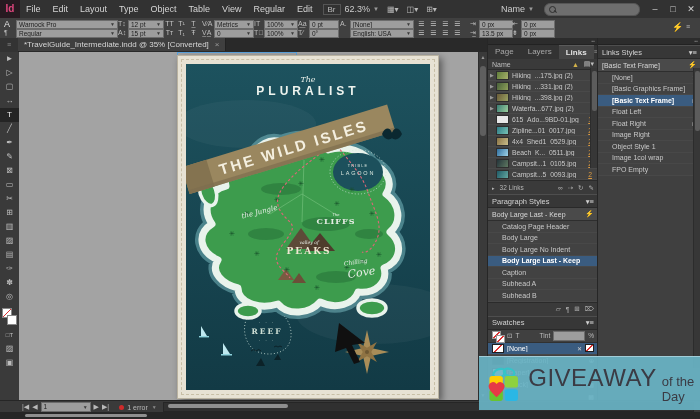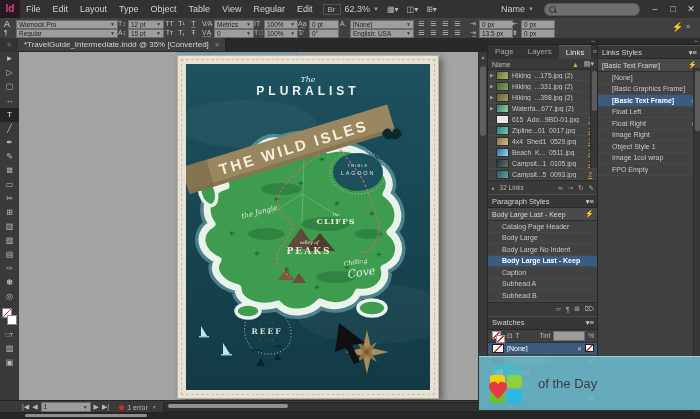--- a/index.html
+++ b/index.html
@@ -51,21 +51,21 @@
   .vscroll{position:absolute;right:0;top:0;width:8px;height:348px;background:#3a3a3a;border-left:1px solid #2d2d2d;}
   .vthumb{position:absolute;left:1px;top:14px;width:6px;height:70px;background:#5f5f5f;border-radius:3px;}
   .scarr{position:absolute;left:0;width:8px;text-align:center;font-size:5px;color:#9a9a9a;}
   
   .dock{position:absolute;top:38px;height:362px;background:#404040;border-left:1px solid #262626;}
   #dock1{left:487px;width:110px;}
   #dock2{left:597px;width:103px;}
   .grouphdr{height:6px;background:#2c2c2c;border-bottom:1px solid #222;text-align:right;color:#777;font-size:5px;line-height:6px;padding-right:3px;}
   .ptabs{display:flex;height:14px;background:#333;}
   .ptab{padding:0 7px;line-height:14px;font-size:8px;color:#a8a8a8;background:#333;}
-  .ptab.on{background:#464646;color:#e3e3e3;border-top:1px solid #5a5a5a;}
+  .ptab.on{background:#464646;color:#e3e3e3;border-top:1px solid #5a5a5a;font-weight:bold;}
   .ptabgap{flex:1;border-bottom:1px solid #2a2a2a;}
   .pmenu{width:14px;line-height:14px;text-align:center;color:#9a9a9a;font-size:7px;}
   .namehdr{height:10px;background:#3a3a3a;border-bottom:1px solid #2b2b2b;display:flex;align-items:center;
            padding:0 4px;font-size:7px;color:#bdbdbd;}
   .lrow{height:10px;display:flex;align-items:center;border-bottom:1px solid #494949;padding:0 2px;
         font-size:6.8px;color:#c9c9c9;background:#424242;}
   .lrow .tri{width:6px;color:#9a9a9a;font-size:5px;}
   .lrow .thumb{width:11px;height:7px;margin-right:3px;flex:0 0 auto;border:1px solid #2e2e2e;}
   .lrow .nm{flex:1;overflow:hidden;white-space:nowrap;}
   .lrow .pg{color:#dd9a3f;text-decoration:underline;padding-right:4px;}
@@ -633,17 +633,18 @@
     <svg width="44" height="44" viewBox="0 0 44 44" style="margin:0 4px 0 6px;">
       <ellipse cx="16" cy="10" rx="7" ry="4.5" fill="none" stroke="#35c4c9" stroke-width="2.4" transform="rotate(-22 16 10)"></ellipse>
       <ellipse cx="27" cy="9" rx="6" ry="4" fill="none" stroke="#35c4c9" stroke-width="2.4" transform="rotate(18 27 9)"></ellipse>
       <rect x="5" y="13" width="15" height="13" rx="3" fill="#ffcf00"></rect>
       <rect x="22" y="13" width="15" height="13" rx="3" fill="#8ed13f"></rect>
       <rect x="5" y="28" width="15" height="13" rx="3" fill="#67c42f"></rect>
       <rect x="22" y="28" width="15" height="13" rx="3" fill="#29b7e5"></rect>
       <path d="M13 37 c-6,-6 -9,-9 -9,-13 a5,5 0 0 1 9,-2 a5,5 0 0 1 9,2 c0,4 -3,7 -9,13 z" fill="#e63946"></path>
     </svg>
     <div class="txt">
+      <span class="big">GIVEAWAY</span>
       <span class="small">of the Day</span>
     </div>
   </div>
 
 </div>
 
 </body></html>

